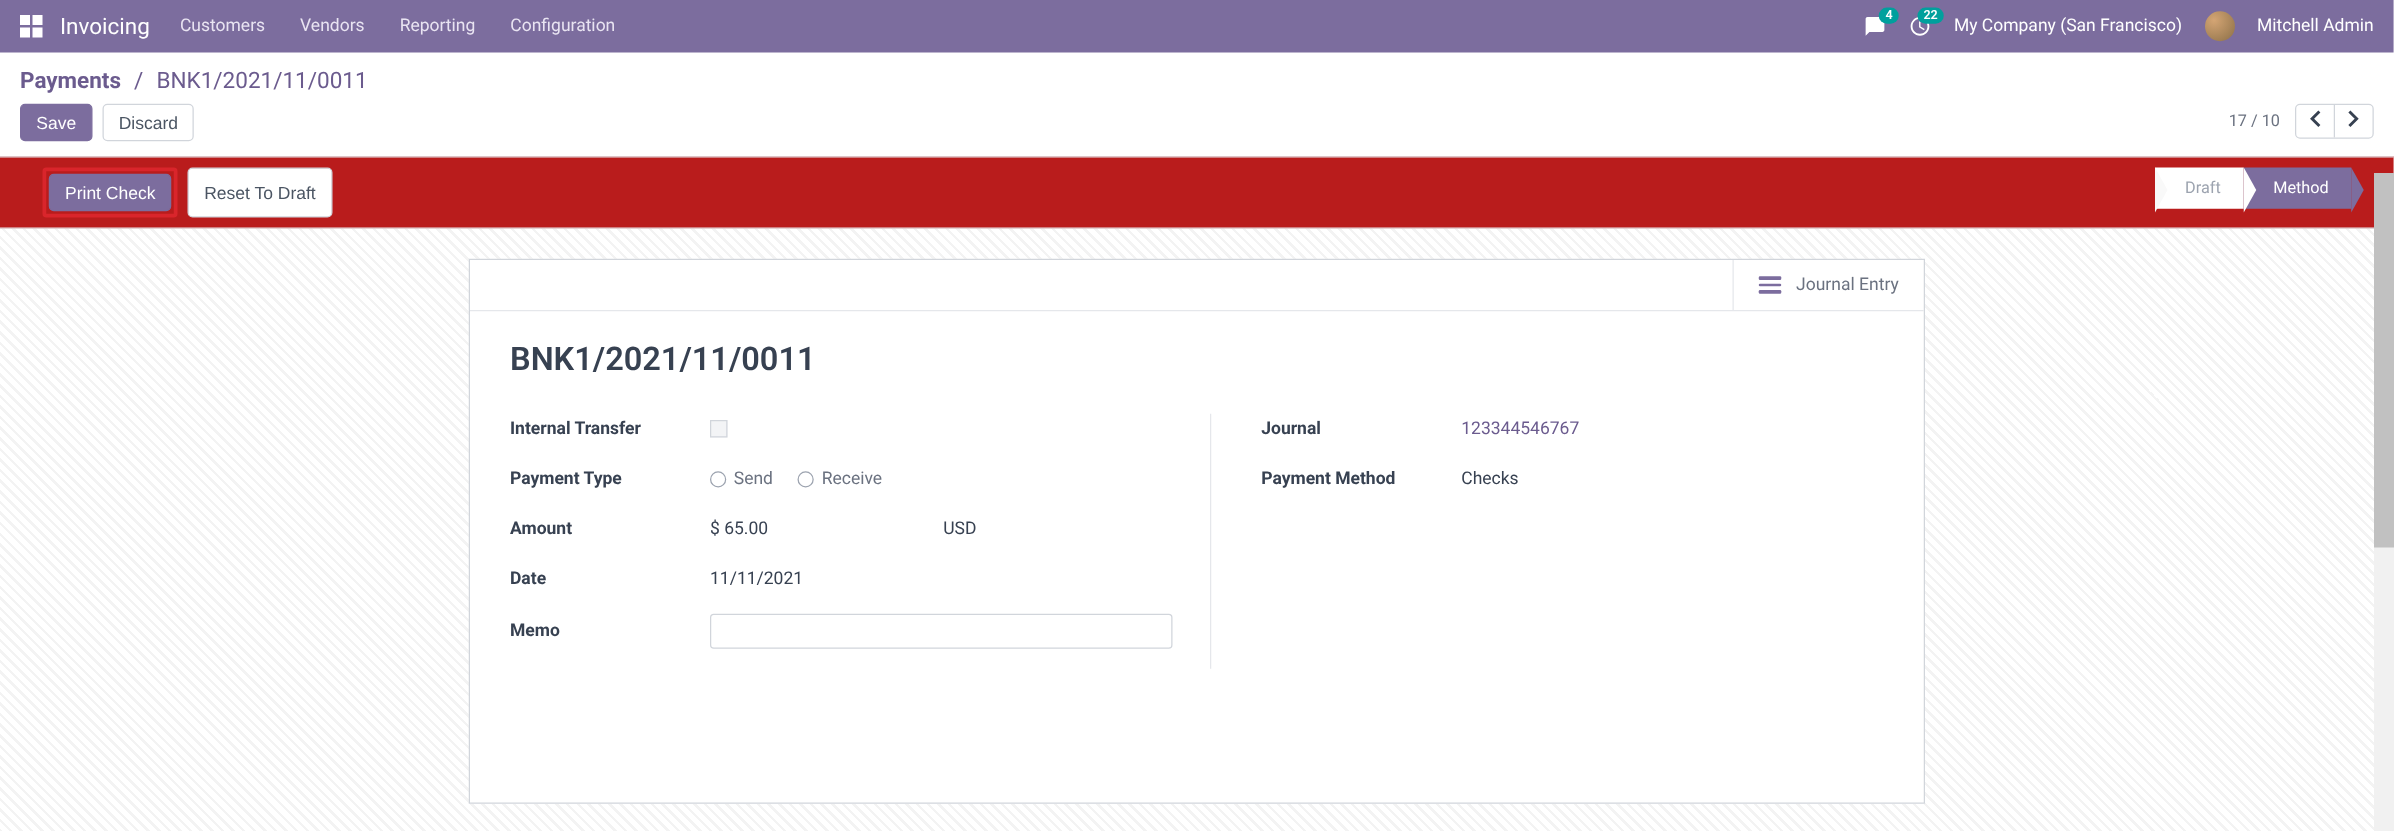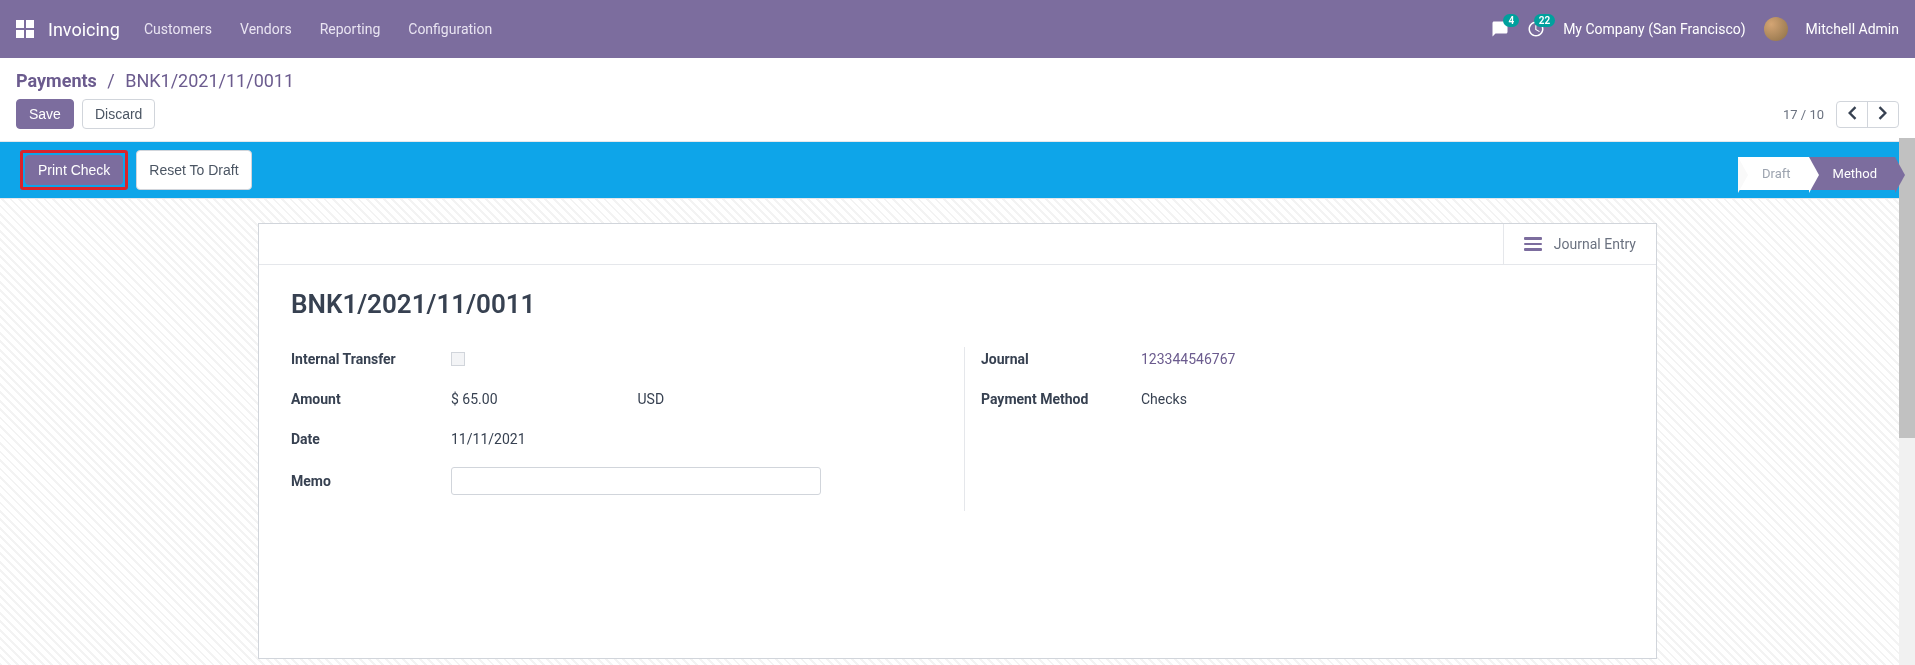--- a/index.html
+++ b/index.html
@@ -4,21 +4,21 @@
 <style>
 * { box-sizing: border-box; margin: 0; padding: 0; }
 body {
   font-family: -apple-system, BlinkMacSystemFont, "Segoe UI", Roboto, "Helvetica Neue", Arial, sans-serif;
   font-size: 14px;
   color: #374151;
   background: #fff;
 }
 .top-nav {
   background: #7c6d9e;
-  height: 58px;
+  height: 42px;
   display: flex;
   align-items: center;
   padding: 0 16px;
   color: #fff;
 }
 .apps-icon {
   display: grid;
   grid-template-columns: 8px 8px;
   grid-template-rows: 8px 8px;
   gap: 2px;
@@ -48,41 +48,41 @@
   align-items: flex-start;
   flex-wrap: wrap;
 }
 .breadcrumb { font-size: 18px; color: #6b5b8e; }
 .breadcrumb a { color: #6b5b8e; text-decoration: none; font-weight: bold; }
 .breadcrumb .sep { margin: 0 6px; color: #6b5b8e; }
 .breadcrumb .current { color: #6b5b8e; }
 .action-row {
   padding: 0 16px 12px;
   display: flex;
-  align-items: center;
+  align-items: flex-start;
 }
 .btn {
   border-radius: 4px; padding: 6px 12px;
   font-size: 14px; cursor: pointer;
   border: 1px solid transparent;
 }
 .btn-primary { background: #7c6d9e; color: #fff; border-color: #7c6d9e; }
 .btn-secondary { background: #fff; color: #4b5563; border: 1px solid #d1d5db; }
 .btn + .btn { margin-left: 8px; }
 .pager { margin-left: auto; display: flex; align-items: center; gap: 12px; color: #6b7280; font-size: 13px; }
 .pager-btns { display: flex; border: 1px solid #d1d5db; border-radius: 4px; }
 .pager-btn { padding: 4px 10px; cursor: pointer; color: #374151; }
 .pager-btn + .pager-btn { border-left: 1px solid #d1d5db; }
 .status-bar {
   border-top: 1px solid #e5e7eb;
   border-bottom: 1px solid #e5e7eb;
-  padding: 8px 20px;
-  display: flex;
-  align-items: flex-end;
-  background: #0ea5e9;
+  padding: 8px 34px;
+  display: flex;
+  align-items: flex-start;
+  background: #b91c1c;
 }
 .status-btns { display: flex; gap: 8px; }
 .highlight-box {
   border: 3px solid #d9252b;
   border-radius: 3px;
   padding: 2px;
 }
 .status-arrows { margin-left: auto; display: flex; align-items: center; }
 .status-step {
   padding: 9px 18px 9px 24px;
@@ -115,21 +115,21 @@
 .content-area {
   background-image: repeating-linear-gradient(45deg, #f3f3f3 0 2px, #fff 2px 6px);
   padding: 24px 0 40px;
   display: flex;
   justify-content: center;
   min-height: 500px;
 }
 .form-sheet {
   background: #fff;
   border: 1px solid #d1d5db;
-  width: 1399px;
+  width: 1165px;
   max-width: 96%;
 }
 .sheet-header {
   display: flex;
   border-bottom: 1px solid #e5e7eb;
 }
 .journal-btn {
   margin-left: auto;
   border-left: 1px solid #e5e7eb;
   padding: 12px 20px;
@@ -138,21 +138,21 @@
   gap: 12px;
   color: #6b7280;
   cursor: pointer;
 }
 .hamburger {
   display: flex; flex-direction: column; gap: 3px;
 }
 .hamburger span { width: 18px; height: 2.5px; background: #7c6d9e; border-radius: 1px; }
 .sheet-body { padding: 24px 32px; }
 .record-title { font-size: 26px; font-weight: 600; color: #374151; margin-bottom: 28px; }
-.two-col { display: flex; gap: 16px; }
+.two-col { display: flex; gap: 40px; }
 .col { flex: 1; }
 .col.left { border-right: 1px solid #e5e7eb; padding-right: 30px; }
 .field-row { display: flex; align-items: center; margin-bottom: 16px; min-height: 24px; }
 .field-label { width: 160px; font-weight: 700; color: #374151; font-size: 14px; flex-shrink: 0; }
 .field-val { color: #374151; }
 .field-val.link { color: #6b5b8e; }
 .checkbox-empty {
   width: 14px; height: 14px; border: 1px solid #d1d5db; background: #f3f4f6;
 }
 .radio-group { display: flex; gap: 20px; }
@@ -270,20 +270,33 @@
       </div>
     </div>
     <div class="sheet-body">
       <h1 class="record-title">BNK1/2021/11/0011</h1>
       <div class="two-col">
         <div class="col left">
           <div class="field-row">
             <div class="field-label">Internal Transfer</div>
             <div class="checkbox-empty"></div>
           </div>
+          <div class="field-row">
+            <div class="field-label">Payment Type</div>
+            <div class="radio-group">
+              <div class="radio-opt">
+                <div class="radio-circle"></div>
+                <span>Send</span>
+              </div>
+              <div class="radio-opt">
+                <div class="radio-circle"></div>
+                <span>Receive</span>
+              </div>
+            </div>
+          </div>
           <div class="field-row amount-row">
             <div class="field-label">Amount</div>
             <div class="field-val">$ 65.00</div>
             <div class="currency-label">USD</div>
           </div>
           <div class="field-row">
             <div class="field-label">Date</div>
             <div class="field-val">11/11/2021</div>
           </div>
           <div class="field-row">

